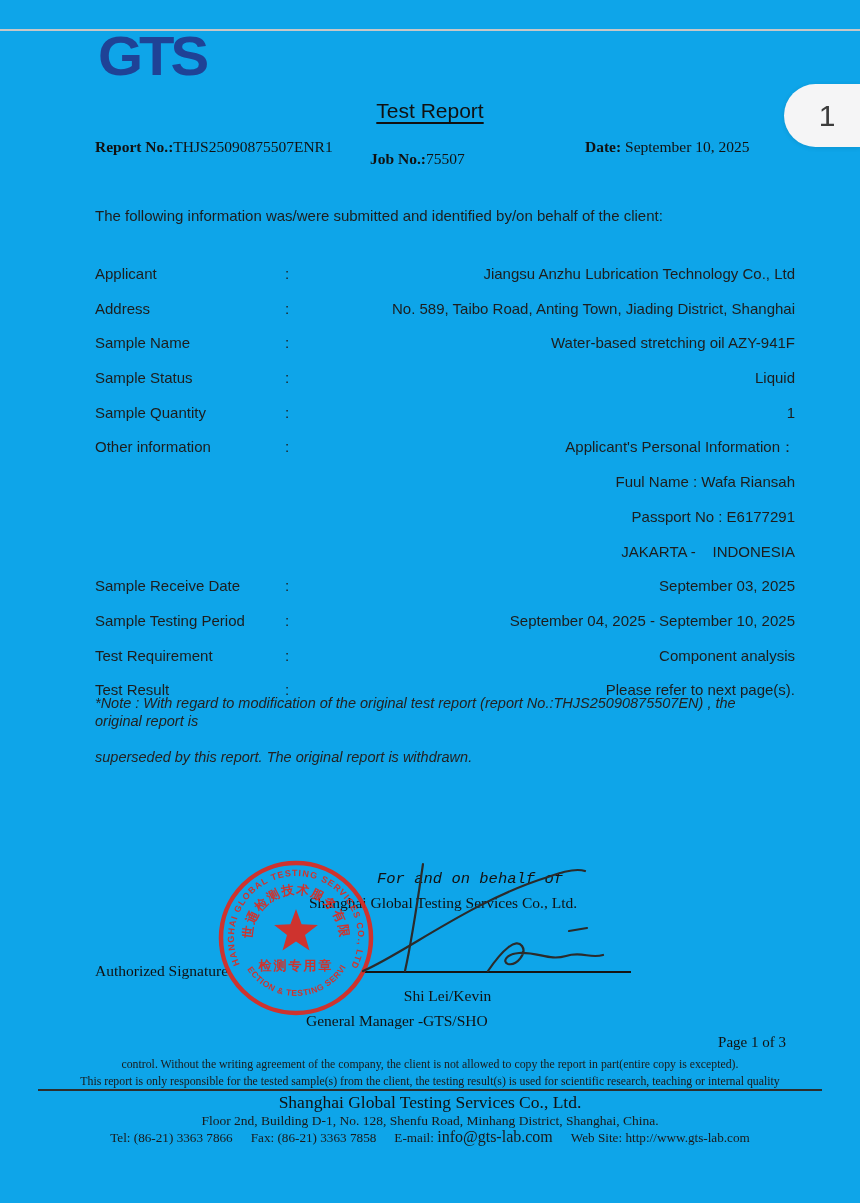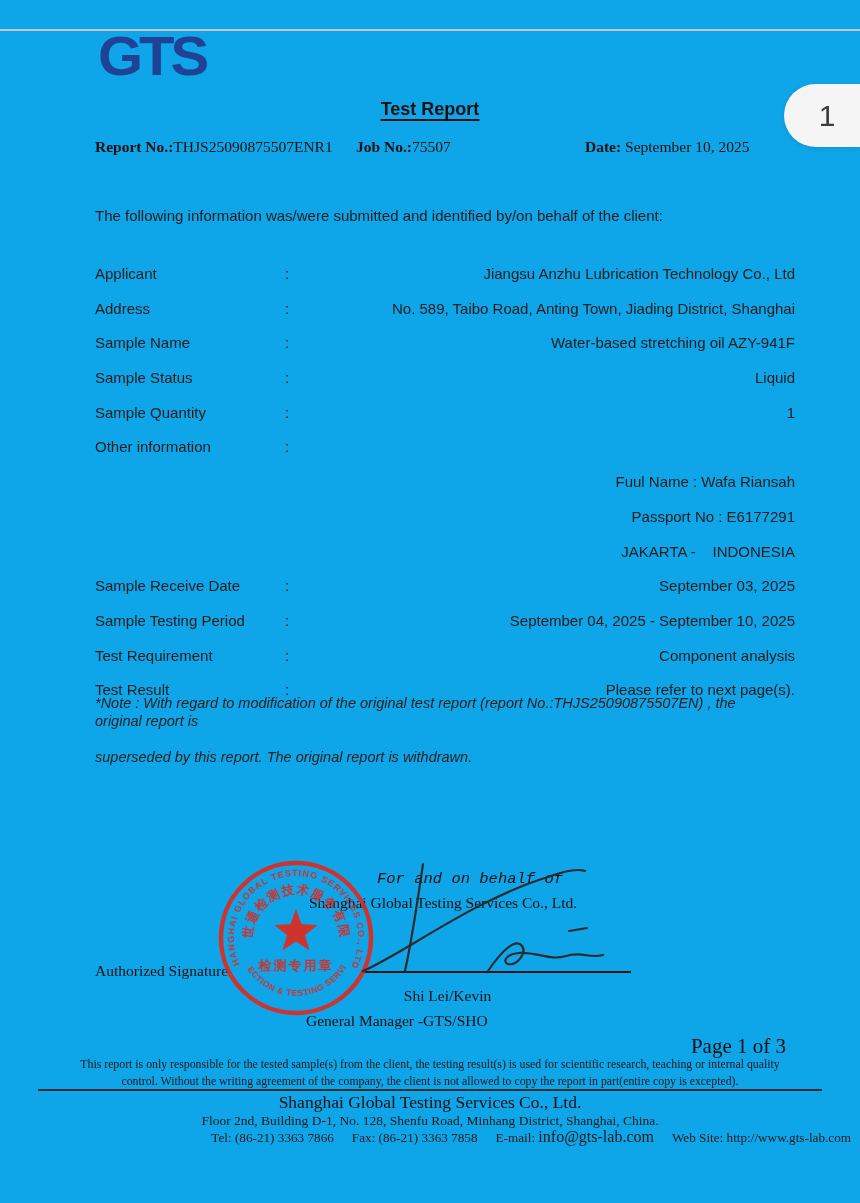--- a/index.html
+++ b/index.html
@@ -21,28 +21,28 @@
   }
   .pill{
     position:absolute;right:0;top:84px;width:76px;height:63px;
     background:#f5f5f6;border-radius:32px 0 0 32px;
     box-shadow:0 1px 5px rgba(0,0,0,.10);
     display:flex;align-items:center;justify-content:center;
   }
   .pill span{font-size:30px;color:#3c3c3c;padding-left:10px;}
   .title-wrap{position:absolute;top:99px;left:0;width:860px;text-align:center;}
   .title{
-    display:inline-block;font-weight:bold;font-size:18px;
+    display:inline-block;font-weight:normal;font-size:21px;
     text-decoration:underline;text-decoration-thickness:2px;text-underline-offset:4px;
     color:#111;
   }
   .meta{position:absolute;top:138px;left:0;width:860px;height:20px;
     font-family:Liberation Serif, serif;font-size:15.5px;color:#111;}
   .meta .m1{position:absolute;left:95px;}
-  .meta .m2{position:absolute;left:356px;}
+  .meta .m2{position:absolute;left:370px;margin-top:12px;}
   .meta .m3{position:absolute;left:585px;}
   .meta b{font-weight:bold;}
   .intro{position:absolute;left:95px;top:207px;font-size:15px;color:#1d1d1d;}
   .rows{position:absolute;left:95px;top:242px;width:700px;margin-top:22px;}
   .row{display:grid;grid-template-columns:190px 22px 1fr;line-height:19px;margin-bottom:15.7px;font-size:15px;}
   .row .il{color:#1d1d1d;}
   .row .ic{color:#1d1d1d;}
   .row .iv{color:#1d1d1d;white-space:pre-wrap;text-align:right;}
   .note{position:absolute;left:95px;top:694px;width:690px;font-style:italic;font-size:14.5px;color:#222;}
   .note .nl{line-height:18px;}
@@ -52,29 +52,29 @@
   .behalf-co{position:absolute;left:273px;top:894px;width:340px;text-align:center;
     font-family:"Liberation Serif",serif;font-size:15.5px;color:#111;}
   .stamp{position:absolute;left:216px;top:858px;width:160px;height:160px;opacity:.93;z-index:4;}
   .sig-svg{position:absolute;left:345px;top:858px;width:300px;height:120px;z-index:5;}
   .auth{position:absolute;left:95px;top:962px;font-family:"Liberation Serif",serif;font-size:15.5px;color:#111;}
   .sigline{position:absolute;left:363px;top:971px;width:268px;border-top:2px solid #151515;z-index:3;}
   .signer{position:absolute;left:340px;top:987px;width:215px;text-align:center;
     font-family:"Liberation Serif",serif;font-size:15.5px;color:#111;}
   .signer-title{position:absolute;left:306px;top:1012px;width:283px;
     font-family:"Liberation Serif",serif;font-size:15.5px;color:#111;}
-  .pageno{position:absolute;top:1034px;right:74px;font-family:"Liberation Serif",serif;font-size:21px;color:#111;}
+  .pageno{position:absolute;top:1034px;right:74px;font-family:"Liberation Serif",serif;font-size:15px;color:#111;}
   .disclaimer{position:absolute;top:1056px;left:30px;right:30px;text-align:center;
     font-family:"Liberation Serif",serif;font-size:11.8px;line-height:16.5px;color:#1a1a1a;}
   .fdivider{position:absolute;top:1089px;left:38px;right:38px;border-top:2px solid #2e2e2e;}
   .fco{position:absolute;top:1092px;left:0;width:860px;text-align:center;
     font-family:"Liberation Serif",serif;font-size:17.5px;color:#111;}
   .faddr{position:absolute;top:1113px;left:0;width:860px;text-align:center;
     font-family:"Liberation Serif",serif;font-size:13.5px;color:#1a1a1a;}
-  .fcontact{position:absolute;top:1128px;left:0;width:860px;text-align:right;
+  .fcontact{position:absolute;top:1128px;left:0;width:860px;text-align:center;
     font-family:"Liberation Serif",serif;font-size:13.2px;color:#1a1a1a;}
   .fcontact span{margin:0 9px;}
   .fcontact .email{font-size:16px;}
 </style>
 </head>
 <body>
 
 <div class="page">
 
   <div class="topline"></div>
@@ -119,20 +119,21 @@
         <span class="iv">Liquid</span>
       </div>
     <div class="row">
         <span class="il">Sample Quantity</span>
         <span class="ic">:</span>
         <span class="iv">1</span>
       </div>
     <div class="row">
         <span class="il">Other information</span>
         <span class="ic">:</span>
+        <span class="iv">Applicant's Personal Information：</span>
       </div>
     <div class="row">
         <span class="il"></span>
         <span class="ic"></span>
         <span class="iv">Fuul Name : Wafa Riansah</span>
       </div>
     <div class="row">
         <span class="il"></span>
         <span class="ic"></span>
         <span class="iv">Passport No : E6177291</span>
@@ -202,22 +203,22 @@
   </svg>
 
   <div class="auth">Authorized Signature</div>
   <div class="sigline"></div>
   <div class="signer">Shi Lei/Kevin</div>
   <div class="signer-title">General Manager -GTS/SHO</div>
 
   <div class="pageno">Page 1 of 3</div>
 
   <div class="disclaimer">
+    <div>control. Without the writing agreement of the company, the client is not allowed to copy the report in part(entire copy is excepted).</div>
     <div>This report is only responsible for the tested sample(s) from the client, the testing result(s) is used for scientific research, teaching or internal quality</div>
-    <div>control. Without the writing agreement of the company, the client is not allowed to copy the report in part(entire copy is excepted).</div>
   </div>
 
   <div class="fdivider"></div>
   <div class="fco">Shanghai Global Testing Services Co., Ltd.</div>
   <div class="faddr">Floor 2nd, Building D-1, No. 128, Shenfu Road, Minhang District, Shanghai, China.</div>
   <div class="fcontact">
     <span>Tel: (86-21) 3363 7866</span><span>Fax: (86-21) 3363 7858</span><span><span style="margin:0">E-mail:</span> <span style="margin:0" class="email">info@gts-lab.com</span></span><span>Web Site: http://www.gts-lab.com</span>
   </div>
 
 </div>

